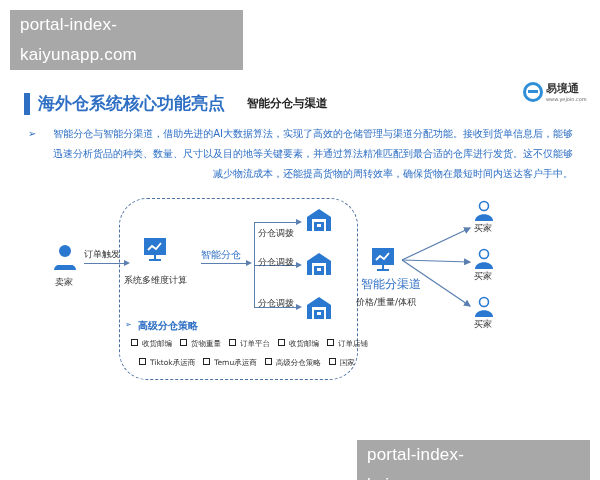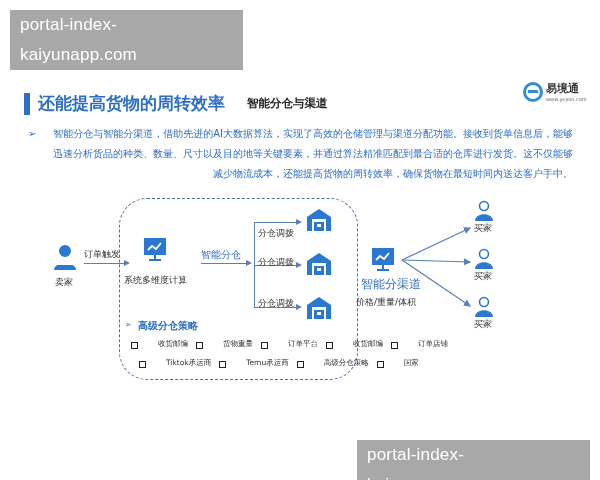--- a/index.html
+++ b/index.html
@@ -36,31 +36,31 @@
   .lbl { position: absolute; font-size: 9px; color: #333; white-space: nowrap; }
   .lbl-blue { position: absolute; font-size: 10px; color: #2e6fc4; white-space: nowrap; }
 
   .icon { position: absolute; }
   .line { position: absolute; background: #5a7fb0; }
   .arrowhead { position: absolute; width: 0; height: 0; border-top: 3.5px solid transparent; border-bottom: 3.5px solid transparent; border-left: 6px solid #5a7fb0; }
 
   .strategy-title { position: absolute; left: 138px; top: 319px; font-size: 10px; font-weight: bold; color: #2e6fc4; white-space: nowrap; }
   .strategy-arrow { position: absolute; left: 125px; top: 320px; font-size: 8px; color: #2e6fc4; }
   .chk-row { position: absolute; display: flex; gap: 8px; font-size: 7.5px; color: #333; white-space: nowrap; }
-  .chk { display: flex; align-items: flex-end; gap: 20px; }
+  .chk { display: flex; align-items: flex-start; gap: 4px; }
   .chk-box { width: 7px; height: 7px; border: 1.3px solid #222; display: inline-block; }
 </style>
 </head>
 <body>
 
 <div class="watermark wm-top">portal-index-kaiyunapp.com</div>
 <div class="watermark wm-bottom">portal-index-kaiyunapp.com</div>
 
 <div class="title-bar"></div>
-<div class="title-main">还能提高货物的周转效率</div>
+<div class="title-main">海外仓系统核心功能亮点</div>
 <div class="title-sub">智能分仓与渠道</div>
 
 <div class="logo">
   <div class="logo-mark"></div>
   <div class="logo-name">易境通</div>
   <div class="logo-url">www.yejoin.com</div>
 </div>
 
 <div class="desc">
   <span class="desc-arrow">➢</span>

